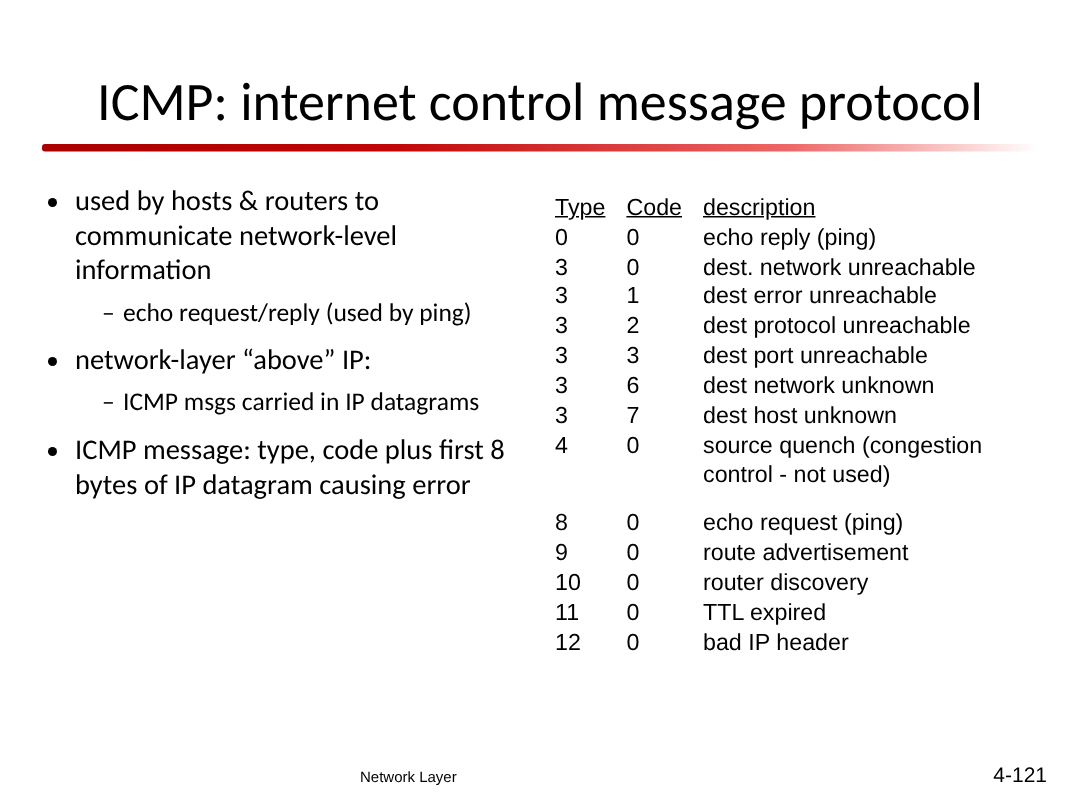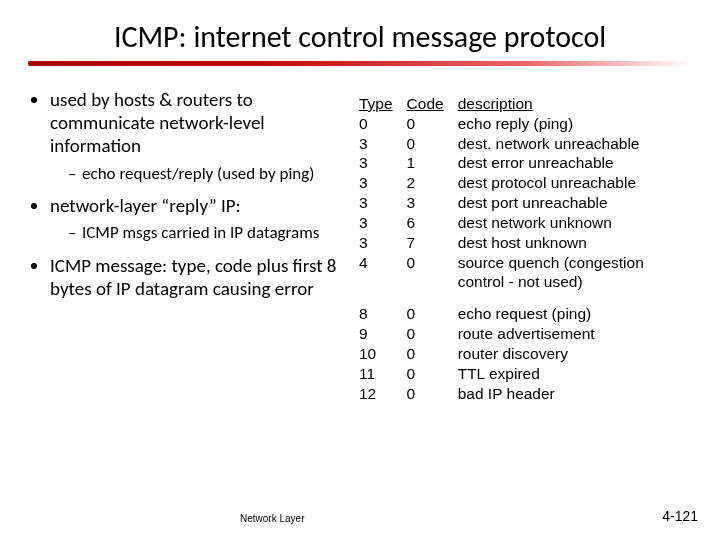--- a/index.html
+++ b/index.html
@@ -1,21 +1,21 @@
 <!DOCTYPE html>
 <html><head>
 <meta charset="utf-8">
 <style>
   * { box-sizing: border-box; margin: 0; padding: 0; }
   html, body { width: 720px; height: 540px; background: #fff; font-family: Calibri, "Segoe UI", Arial, sans-serif; color: #000; }
   .slide { width: 720px; height: 540px; position: relative; padding: 18px 28px 20px 28px; }
   .title-wrap { text-align: center; margin-bottom: 22px; }
-  .title { font-size: 30px; font-weight: 400; display: inline-block; padding-bottom: 2px; position: relative; }
+  .title { font-size: 36px; font-weight: 400; display: inline-block; padding-bottom: 2px; position: relative; margin-top: 28px; }
   .title-underline { height: 5px; width: 100%; margin-top: 4px; background: linear-gradient(to right, #a00 0%, #c00606 35%, #e66 75%, #fff 100%); border-radius: 2px; }
-  .cols { display: flex; gap: 21px; }
+  .cols { display: flex; gap: 32px; }
   .left { width: 310px; }
   .right { flex: 1; padding-top: 6px; }
   ul.top { list-style: disc; padding-left: 22px; }
   ul.top > li { font-size: 19px; line-height: 1.22; margin-bottom: 10px; }
   ul.sub { list-style: none; padding-left: 18px; margin-top: 6px; }
   ul.sub > li { font-size: 17px; line-height: 1.22; margin-bottom: 4px; padding-left: 14px; position: relative; }
   ul.sub > li::before { content: "–"; position: absolute; left: 0; }
   table.codes { border-collapse: collapse; font-family: Arial, Helvetica, sans-serif; font-size: 15.5px; line-height: 1.28; }
   table.codes th { text-align: left; font-weight: 400; text-decoration: underline; padding-right: 14px; vertical-align: top; }
   table.codes td { padding-right: 14px; vertical-align: top; white-space: nowrap; }
@@ -38,21 +38,21 @@
 
     <div class="left">
       <ul class="top">
         <li>
           <span>used by hosts &amp; routers to communicate network-level information</span>
           <ul class="sub">
             <li>echo request/reply (used by ping)</li>
           </ul>
         </li>
         <li>
-          <span>network-layer </span><span>“reply”</span><span> IP:</span>
+          <span>network-layer </span><span>“above”</span><span> IP:</span>
           <ul class="sub">
             <li>ICMP msgs carried in IP datagrams</li>
           </ul>
         </li>
         <li>
           <span>ICMP message:</span><span> type, code plus first 8 bytes of IP datagram causing error</span>
         </li>
       </ul>
     </div>
 

